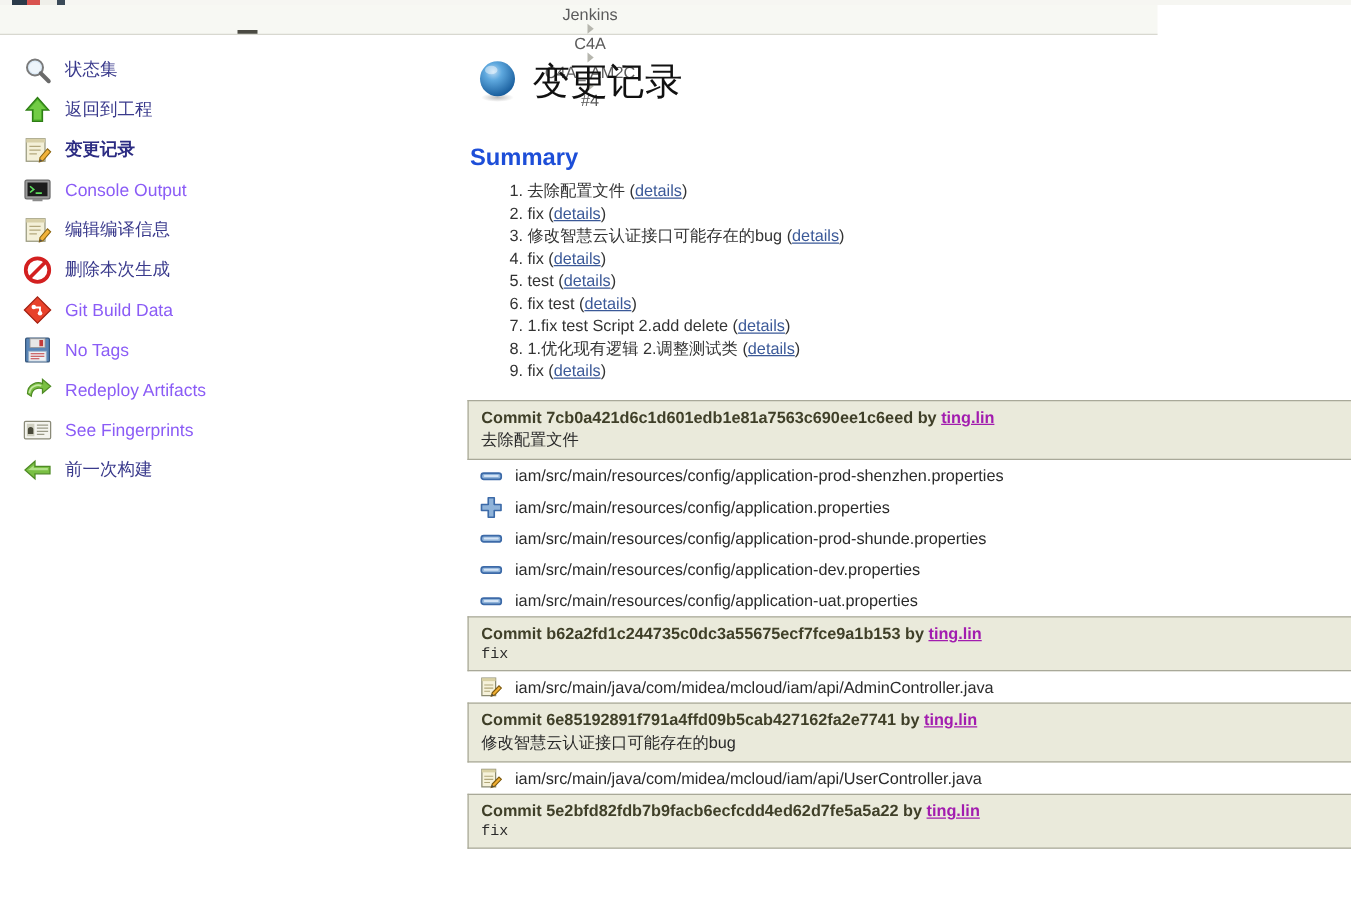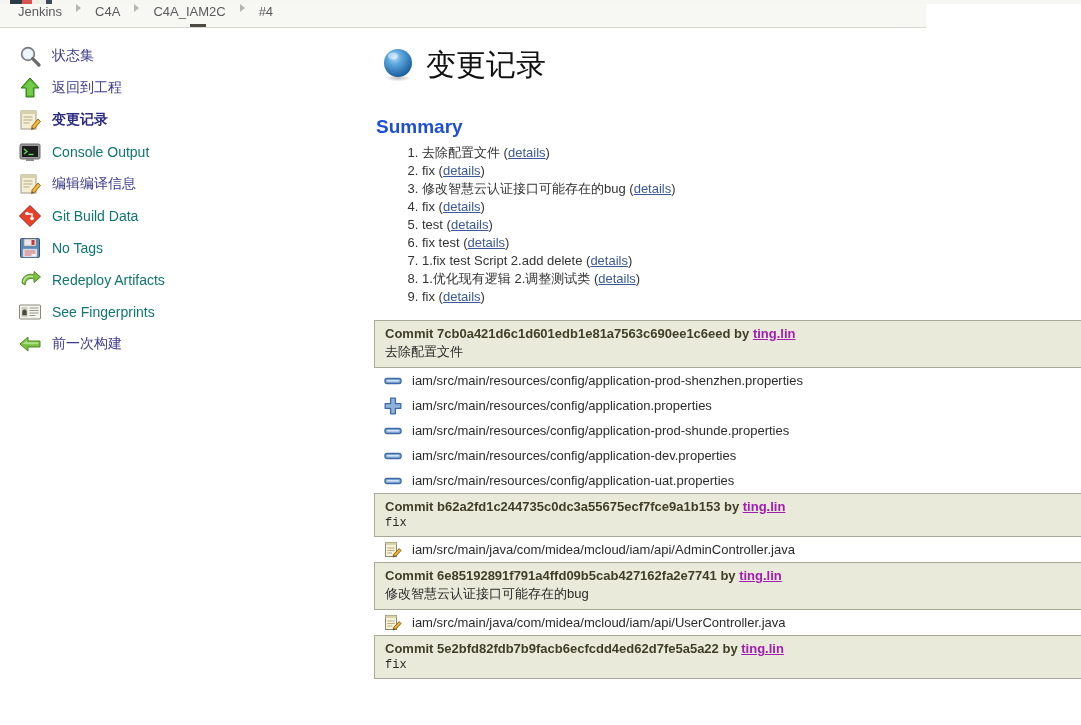--- a/index.html
+++ b/index.html
@@ -20,22 +20,23 @@
     background: linear-gradient(90deg,#f4f4f0 0 10px,#2b3b4a 10px 22px,#d9534f 22px 32px,#efefe9 32px 46px,#3a4a58 46px 52px,#f6f6f2 52px 1081px);
     overflow: hidden;
   }
 
   
   #breadcrumb-bar {
     position: absolute; top: 4px; left: 0;
     width: 926px; height: 24px;
     background: #f7f8f3;
     border-bottom: 1px solid #d8d8d0;
-    display: flex; 
+    display: flex; align-items: center;
     padding-left: 18px;
+    flex-direction: column;
   }
   .crumb {
     color: #5b5b5b;
     font-size: 13px;
     text-decoration: none;
     white-space: nowrap;
   }
   .crumb-sep {
     display: inline-block;
     width: 0; height: 0;
@@ -61,21 +62,21 @@
     text-decoration: none;
   }
   .side-icon {
     width: 24px; height: 24px;
     margin-right: 10px;
     flex: 0 0 24px;
     display: block;
   }
   .side-label {
     font-size: 14px;
-    color: #0f766e;
+    color: #8b5cf6;
     white-space: nowrap;
   }
   .side-label.cn { color: #3a3a8c; }
   .side-label.active { font-weight: bold; color: #2b2b82; }
 
   
   #main {
     position: absolute; top: 40px; left: 376px;
     width: 705px;
   }
@@ -212,20 +213,27 @@
     </a>
     <a class="side-item" href="#">
       <svg viewBox="0 0 24 24" width="24" height="24" class="side-icon">
         <rect x="3" y="3" width="15" height="18" fill="#f4f0d8" stroke="#9a9a80" stroke-width="1"></rect>
         <rect x="3" y="3" width="15" height="3" fill="#d8d0a8"></rect>
         <path d="M5.5 9h9M5.5 12h9M5.5 15h6" stroke="#b3a87c" stroke-width="1"></path>
         <path d="M14 18 L20 11 L22.5 13.5 L16.5 20.5 L13.5 21.5 Z" fill="#f2b33a" stroke="#8a6512" stroke-width="0.9"></path>
         <path d="M13.5 21.5 L14.4 19.2 L15.8 20.6 Z" fill="#555"></path>
       </svg>
       <span class="side-label cn">编辑编译信息</span>
+    </a>
+    <a class="side-item" href="#">
+      <svg viewBox="0 0 24 24" width="24" height="24" class="side-icon">
+        <circle cx="12" cy="12" r="9.4" fill="#ffffff" stroke="#d32020" stroke-width="3"></circle>
+        <path d="M5.6 18.4 L18.4 5.6" stroke="#d32020" stroke-width="3"></path>
+      </svg>
+      <span class="side-label cn">删除本次生成</span>
     </a>
     <a class="side-item" href="#">
       <svg viewBox="0 0 24 24" width="24" height="24" class="side-icon">
         <path d="M12 1.5 L22.5 12 L12 22.5 L1.5 12 Z" fill="#e8412a" stroke="#a32112" stroke-width="1"></path>
         <circle cx="9" cy="9.5" r="1.8" fill="#ffffff"></circle>
         <circle cx="14" cy="14.5" r="1.8" fill="#ffffff"></circle>
         <path d="M14 14.5 L14 10 L9 10" stroke="#ffffff" stroke-width="1.5" fill="none"></path>
       </svg>
       <span class="side-label en">Git Build Data</span>
     </a>

